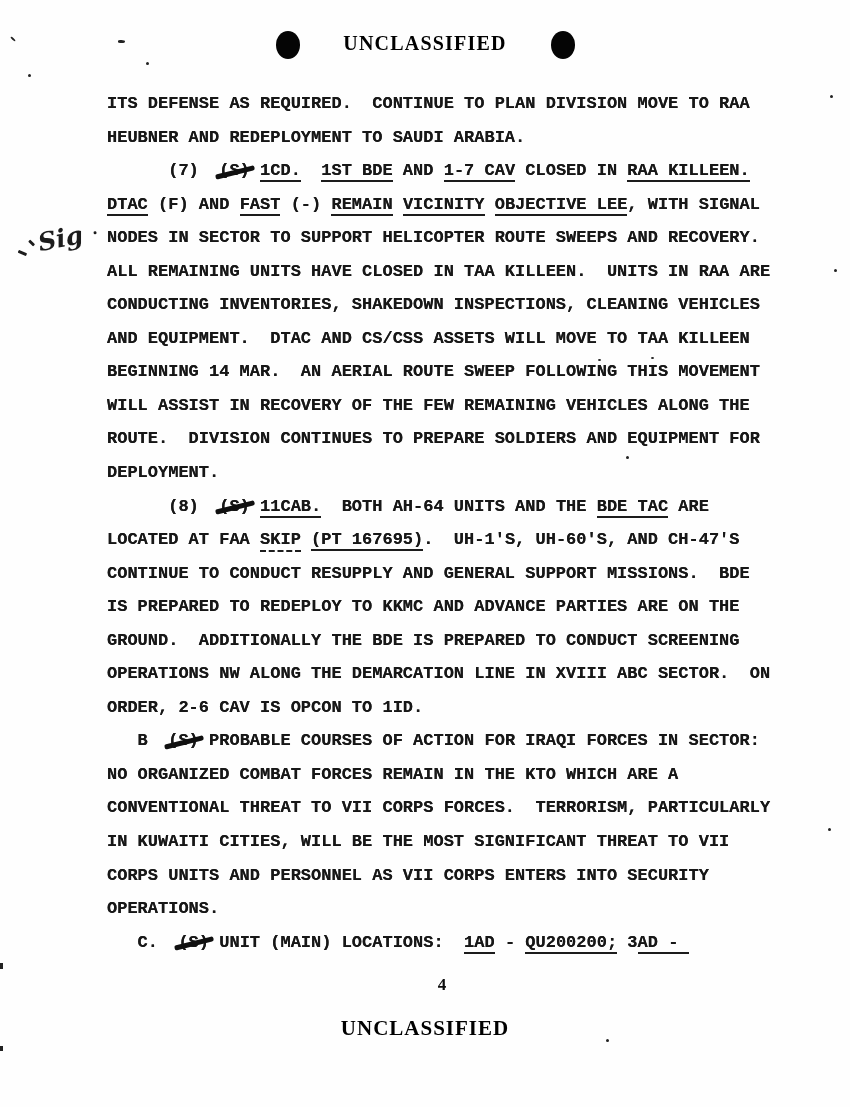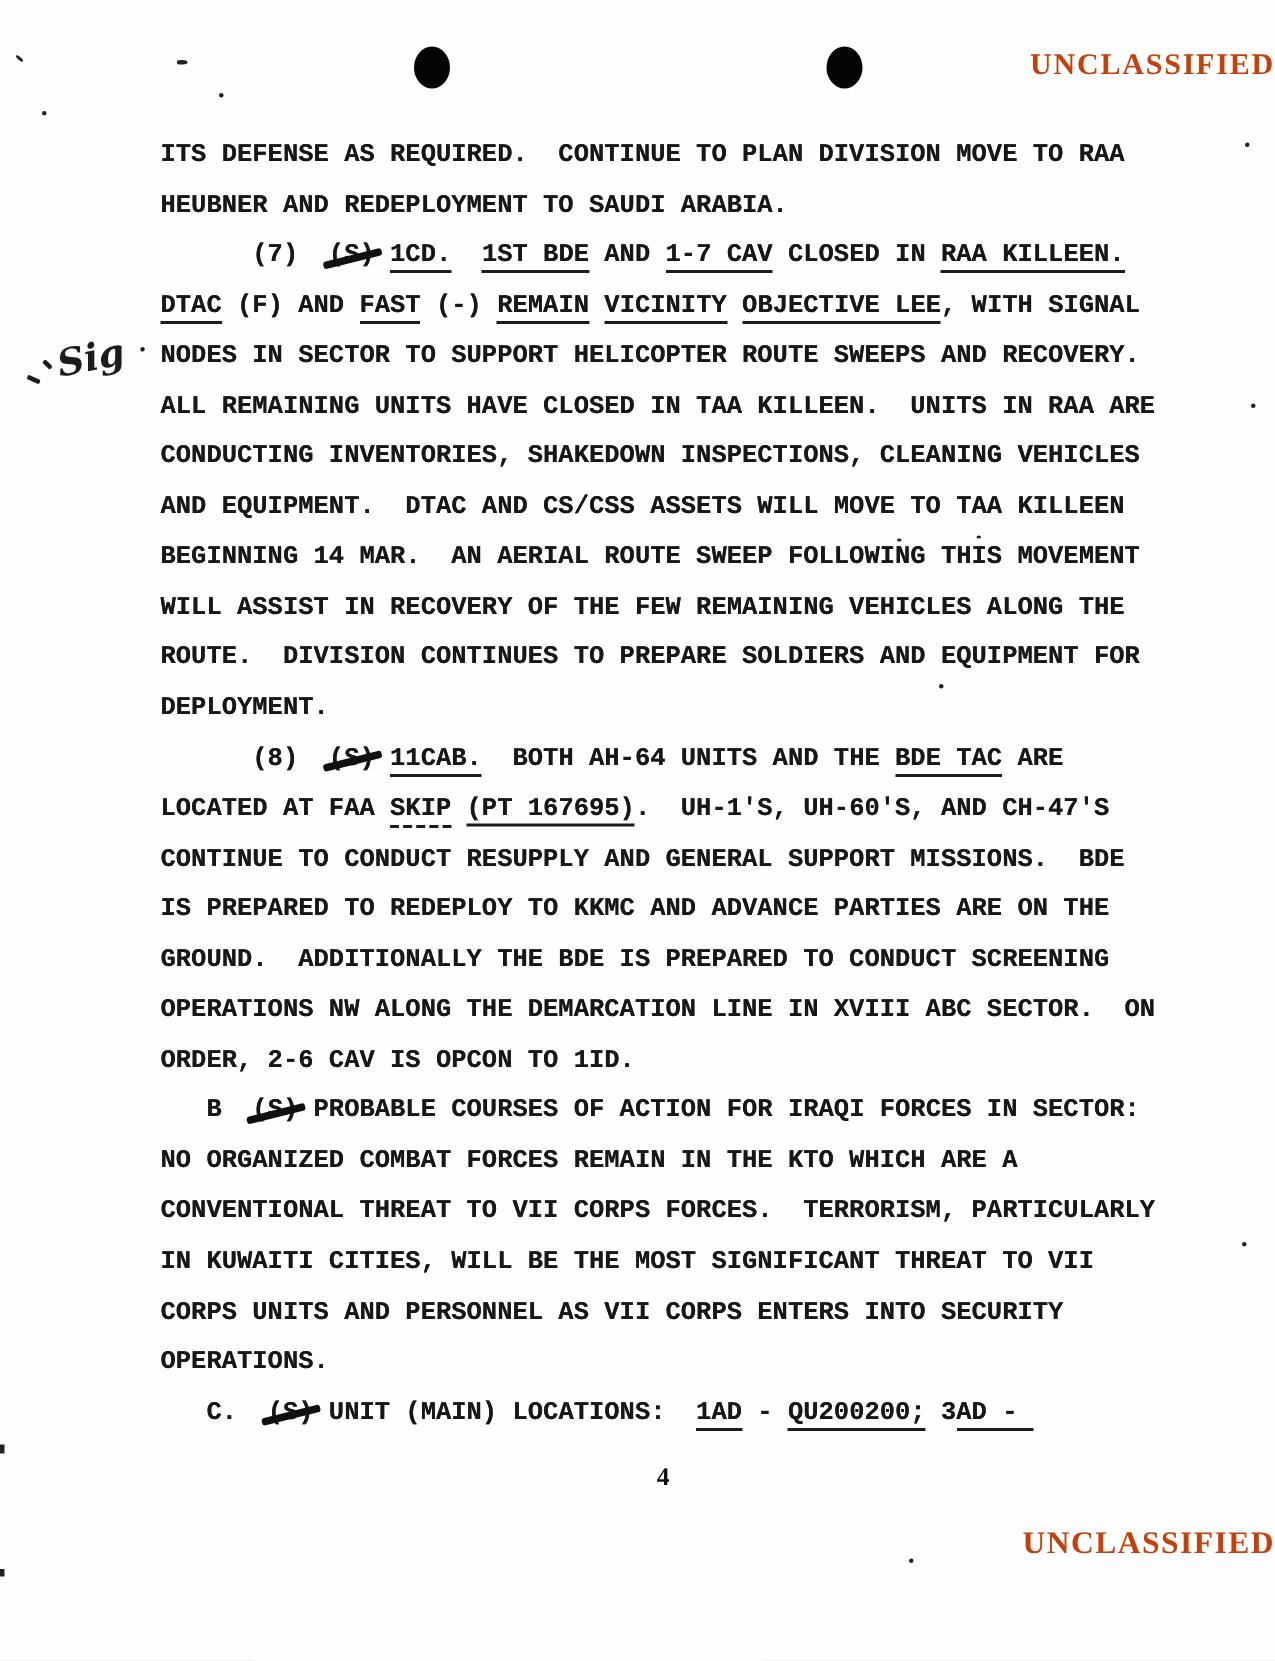--- a/index.html
+++ b/index.html
@@ -3,22 +3,22 @@
 <meta charset="utf-8">
 <style>
   html,body { margin:0; padding:0; background:#e8e8e8; }
   .page {
     position:relative; width:850px; height:1107px; margin:0 auto;
     background:#fefefe; color:#1a1a1a; overflow:hidden;
     font-family:"Liberation Mono", monospace;
   }
   
   .hdr-text, .ftr {
-    position:absolute; left:0; width:100%; text-align:right;
-    font-family:"Liberation Serif", serif; font-weight:700; color:#c2410c;
+    position:absolute; left:0; width:100%; text-align:center;
+    font-family:"Liberation Serif", serif; font-weight:700; color:#000000;
   }
   .hdr-text { top:32px; font-size:20px; letter-spacing:1.2px; }
   .ftr { top:1016px; font-size:21px; letter-spacing:1px; }
   .pgnum {
     position:absolute; top:975px; left:0; width:104%; text-align:center;
     font-family:"Liberation Serif", serif; font-weight:700; font-size:17px; color:#0d0d0d;
   }
   .dot {
     position:absolute; width:24px; height:28px; border-radius:50%;
     background:#050505; top:31px;

